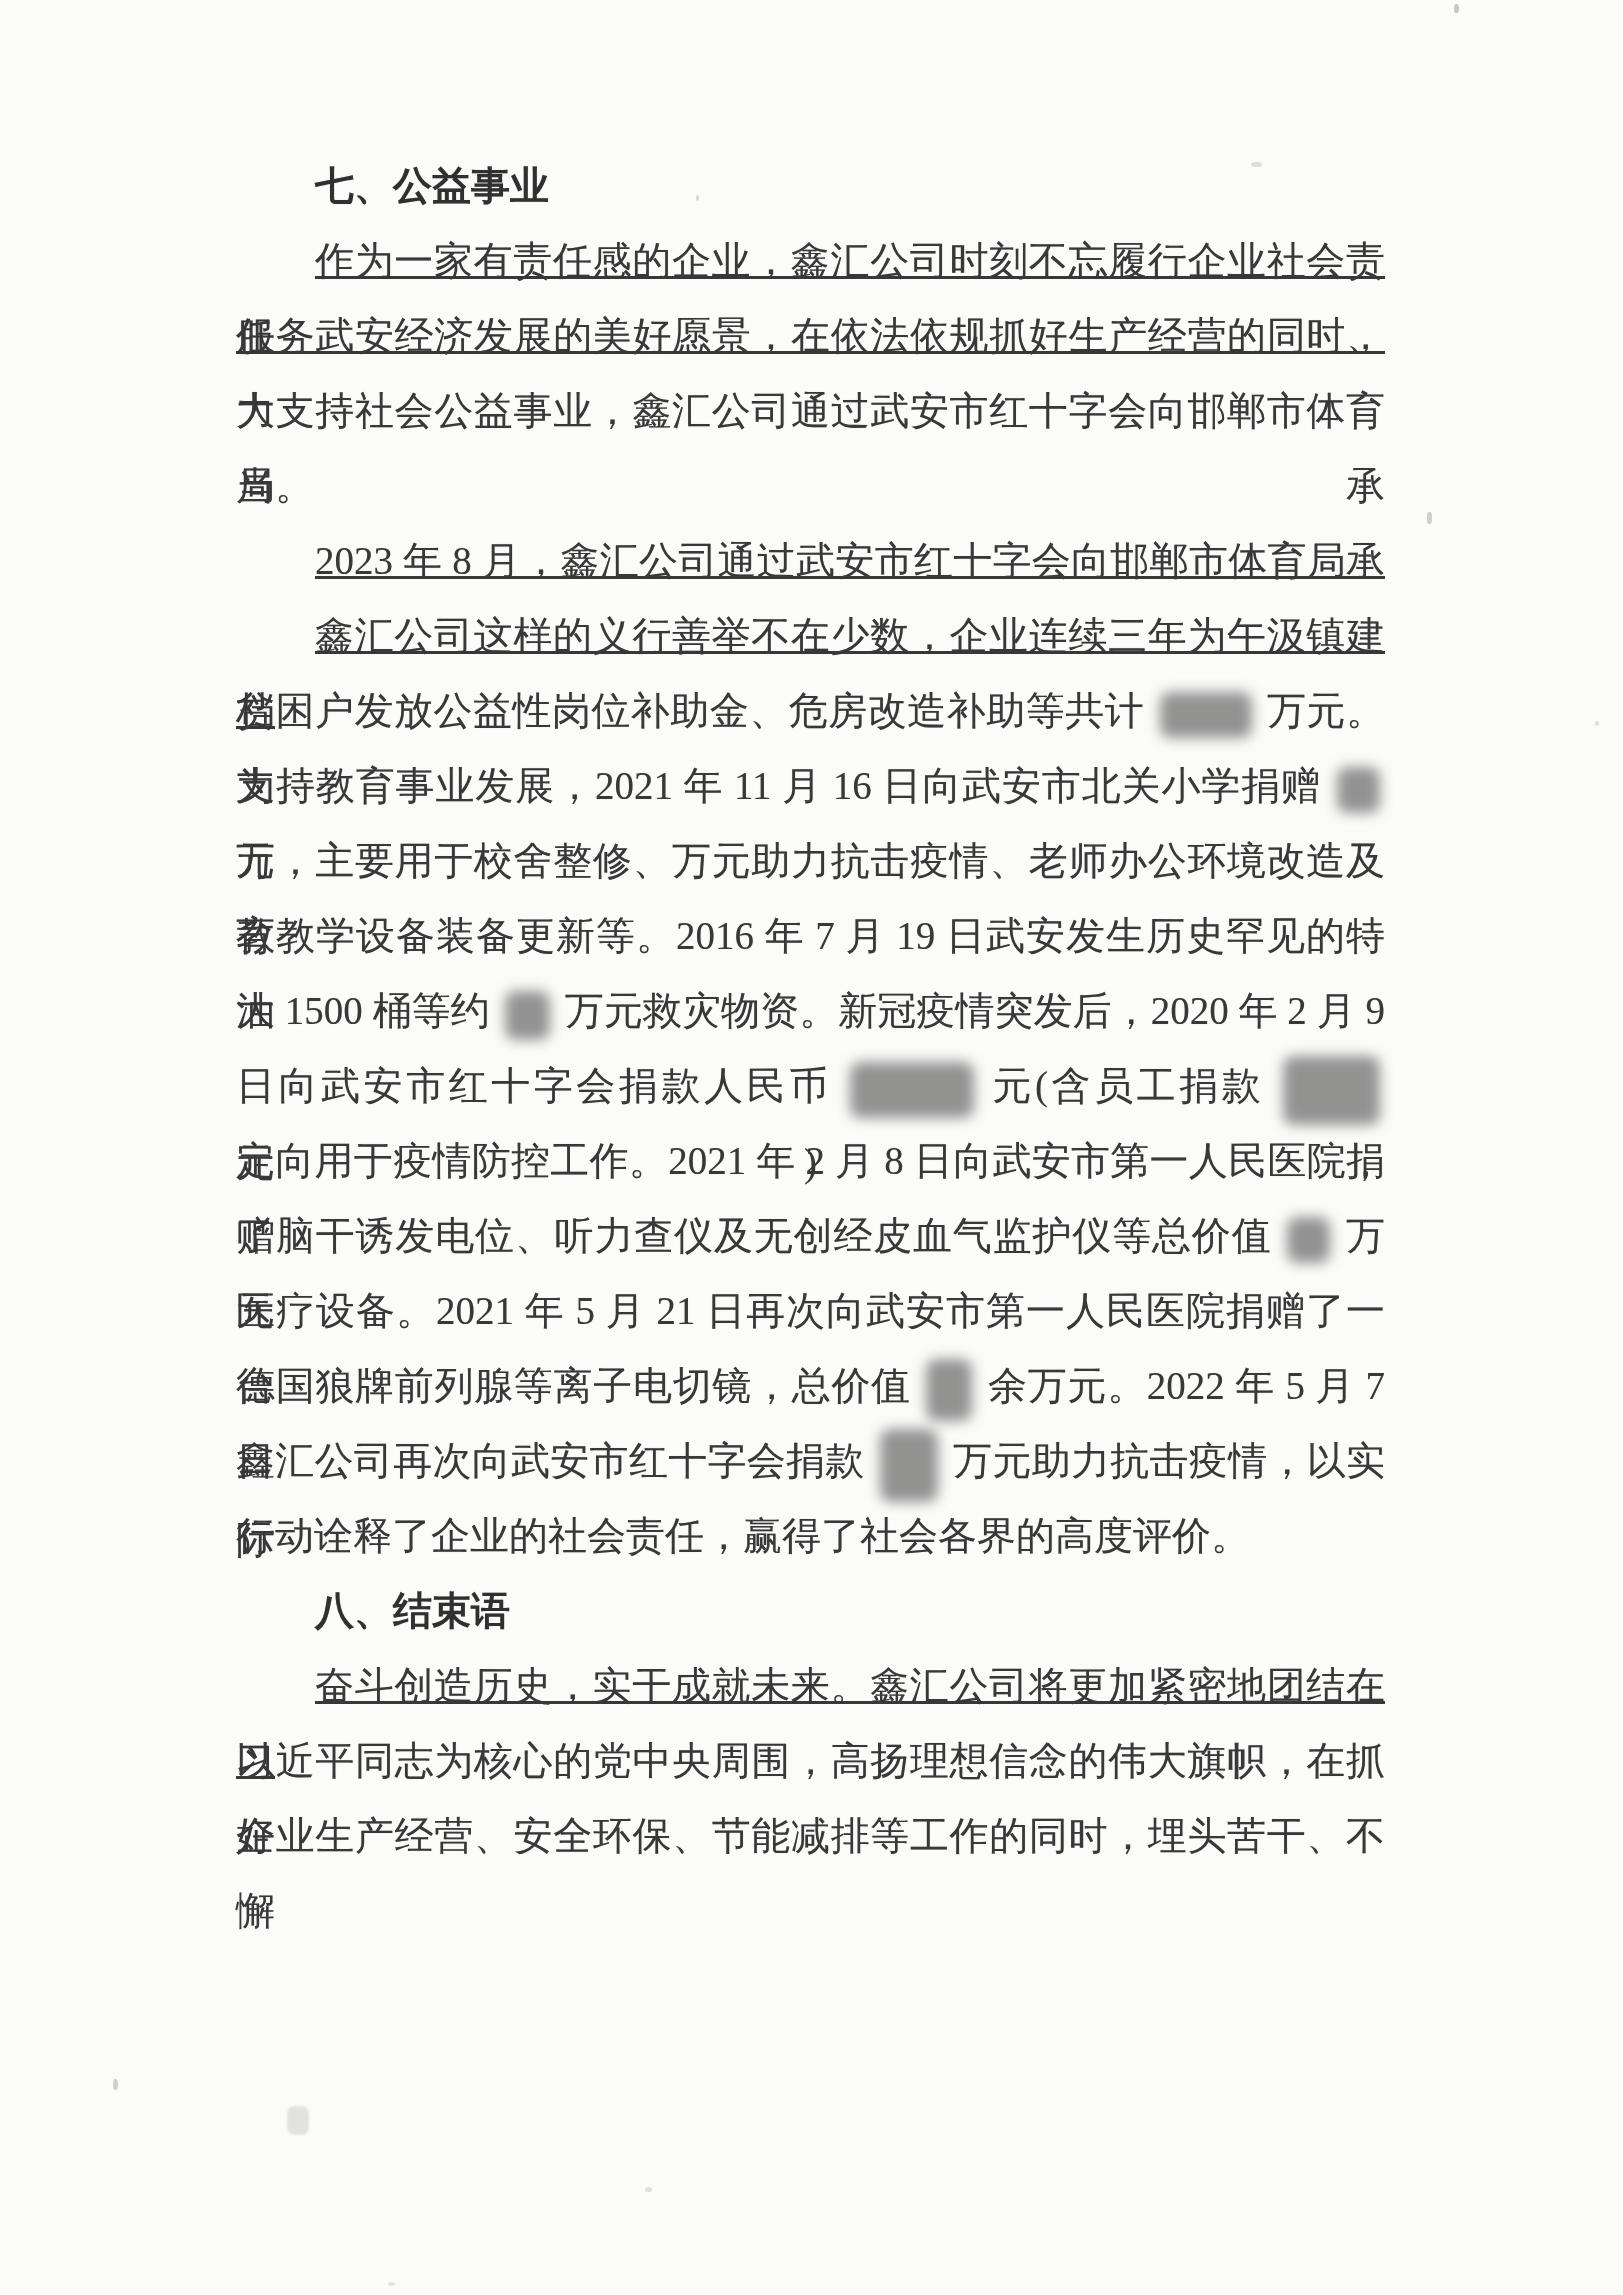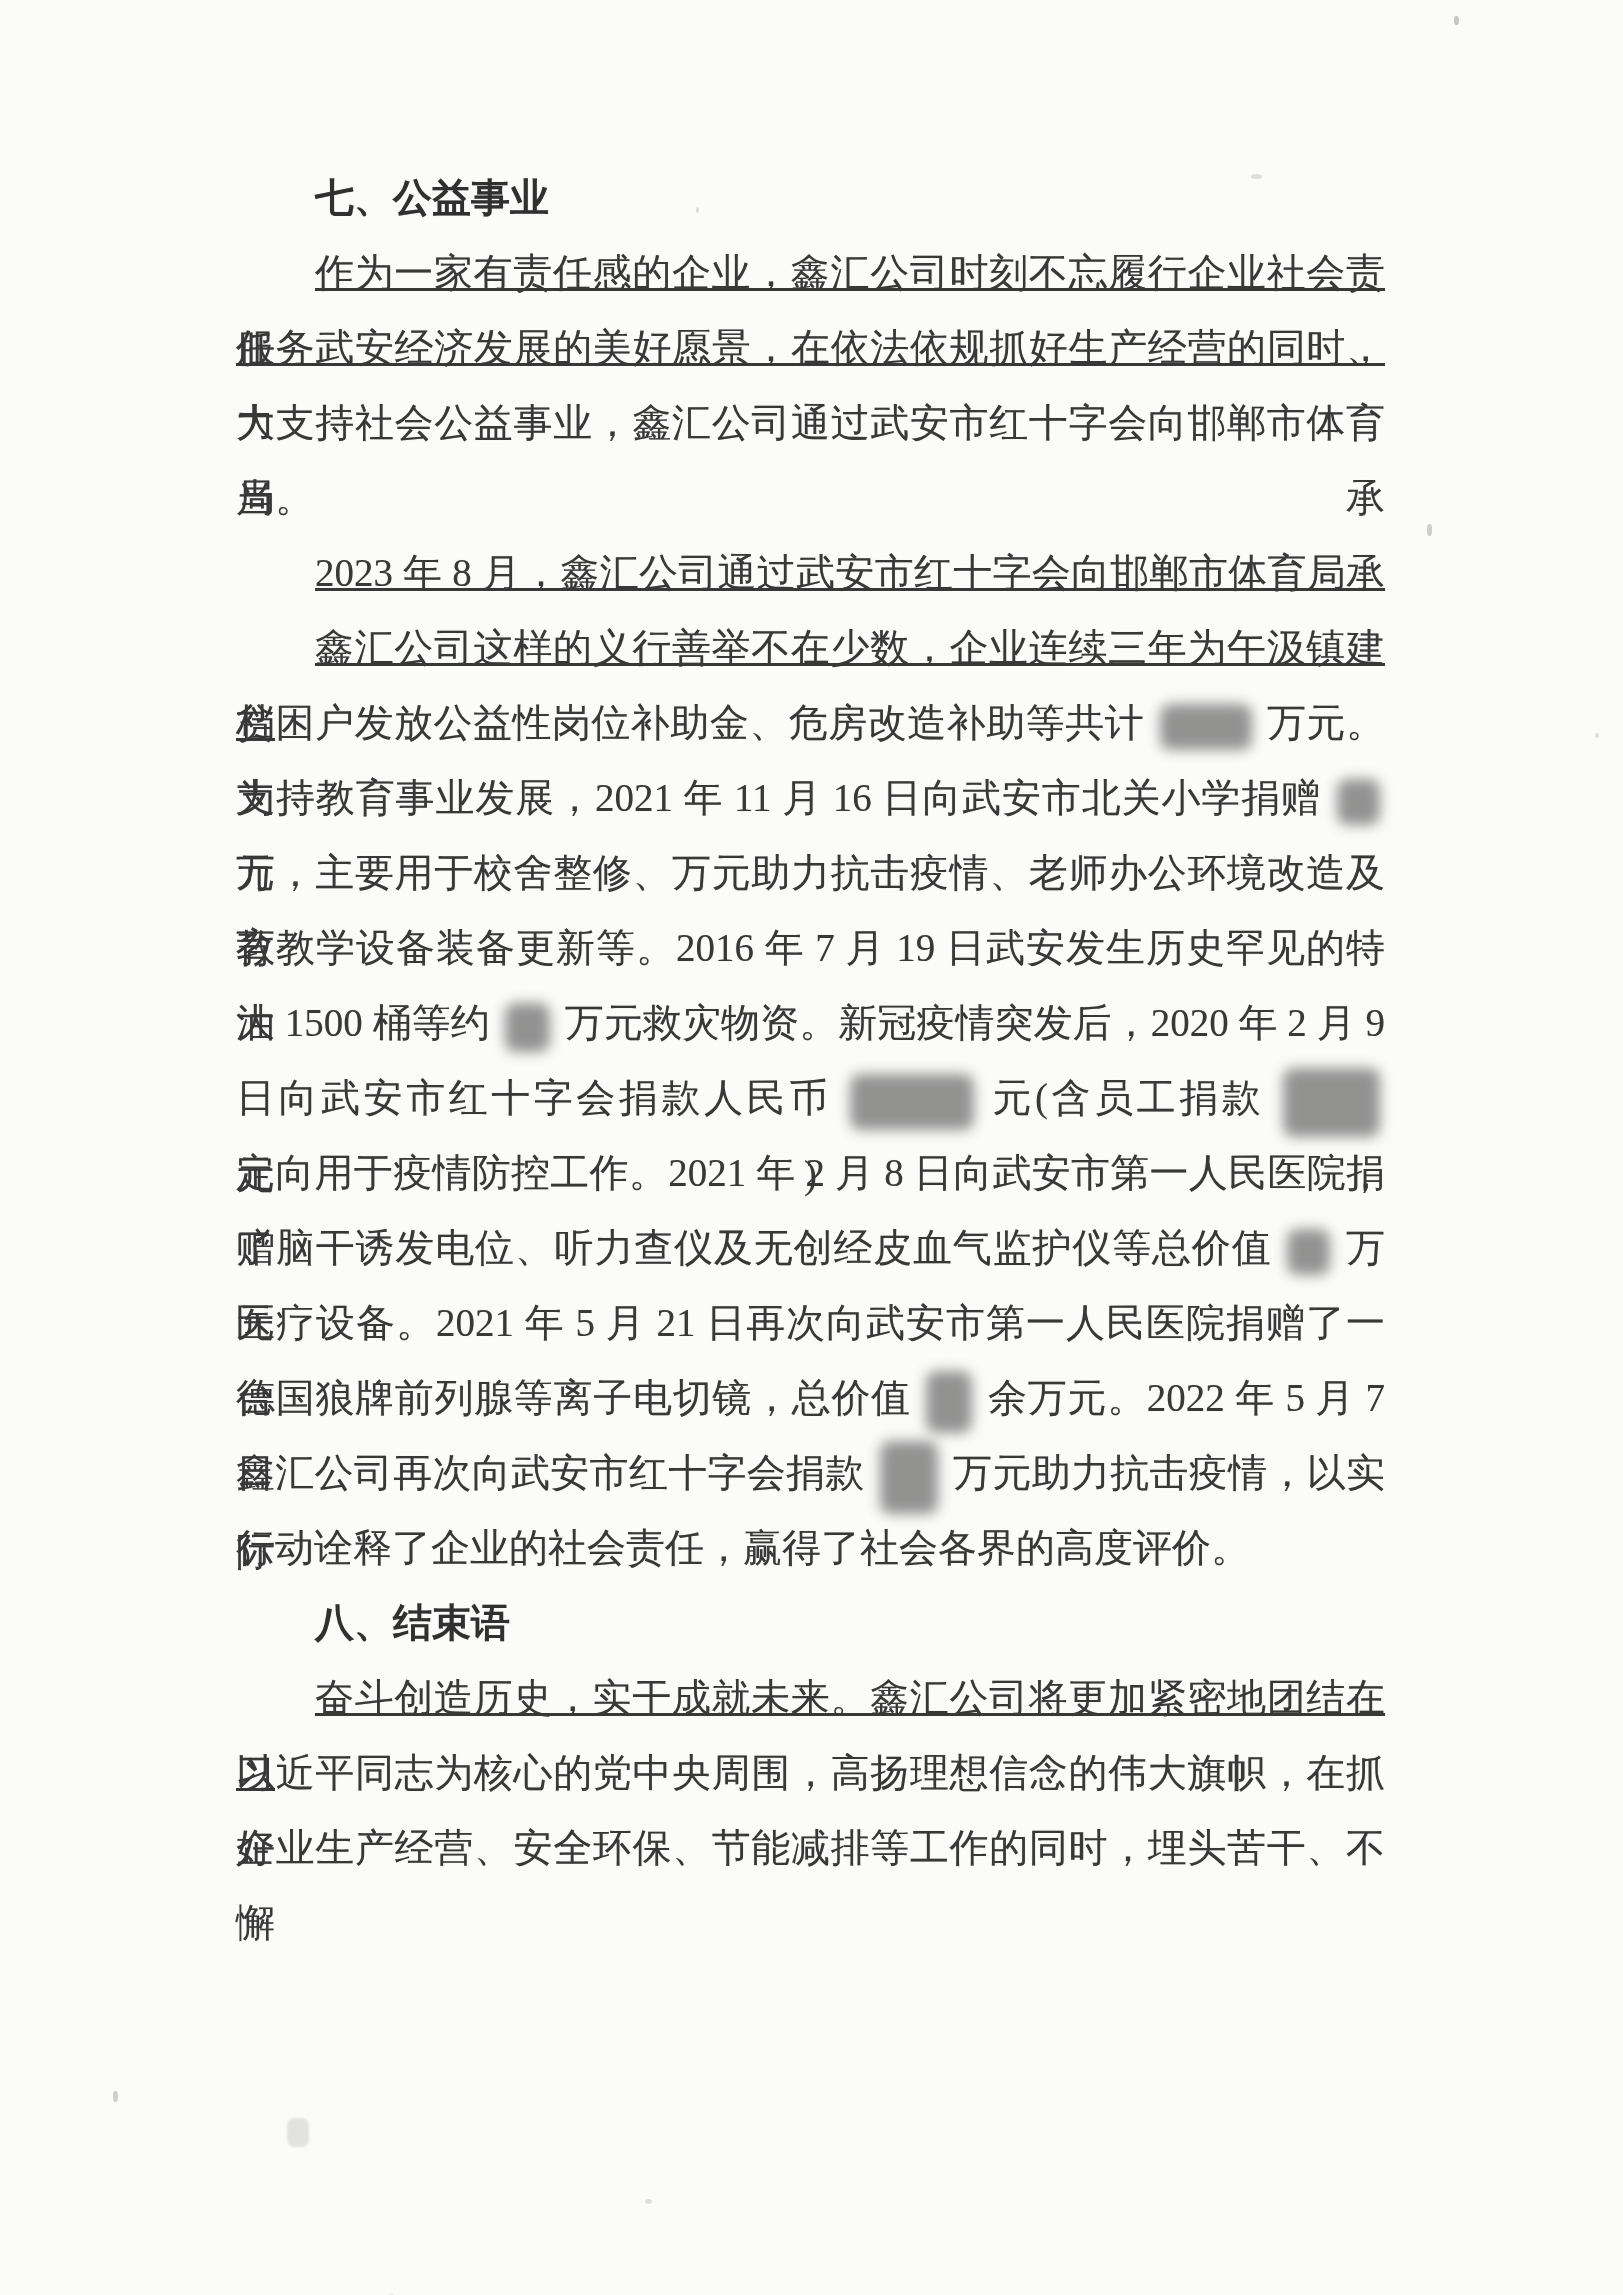--- a/index.html
+++ b/index.html
@@ -8,21 +8,20 @@
     height: 2295px;
     position: relative;
     background: #fbfbfa;
     overflow: hidden;
     font-family: "Liberation Serif", "DejaVu Serif", serif;
     color: #383838;
   }
   .page {
     position: absolute;
     inset: 0;
-    margin-top: 12px;
   }
   .text-block {
     position: absolute;
     left: 236px;
     top: 148px;
     width: 1149px;
   }
   .line {
     height: 75px;
     line-height: 75px;

